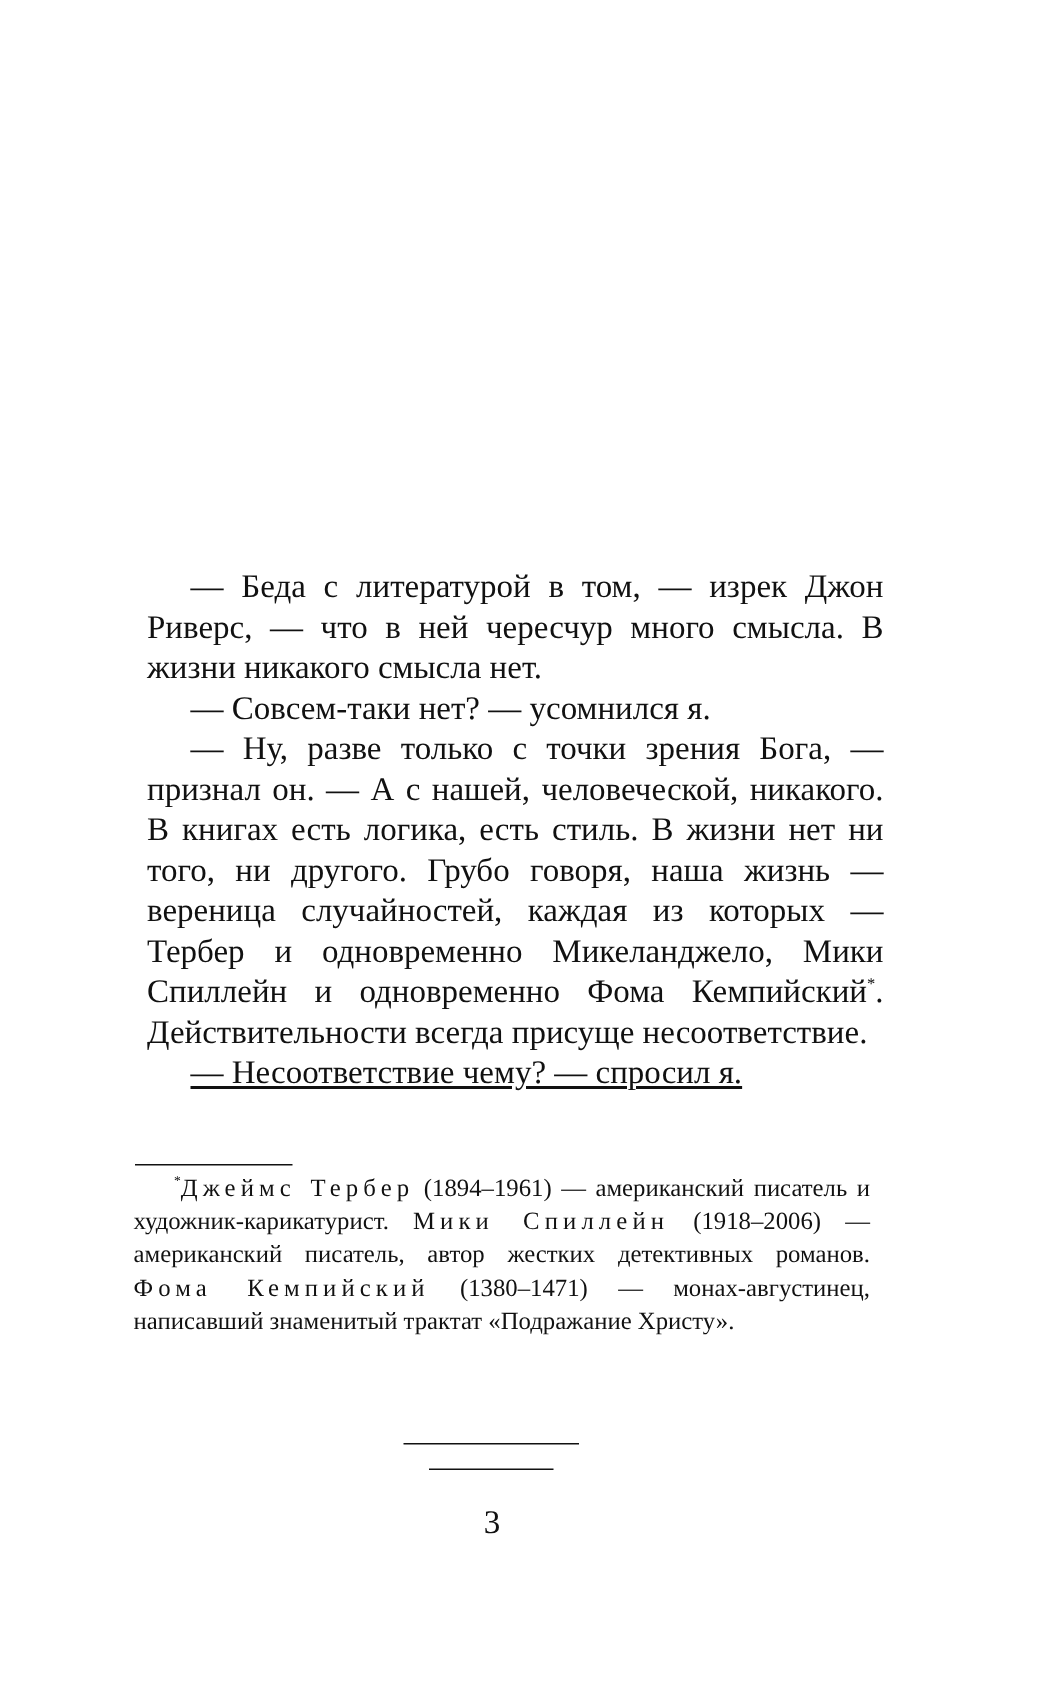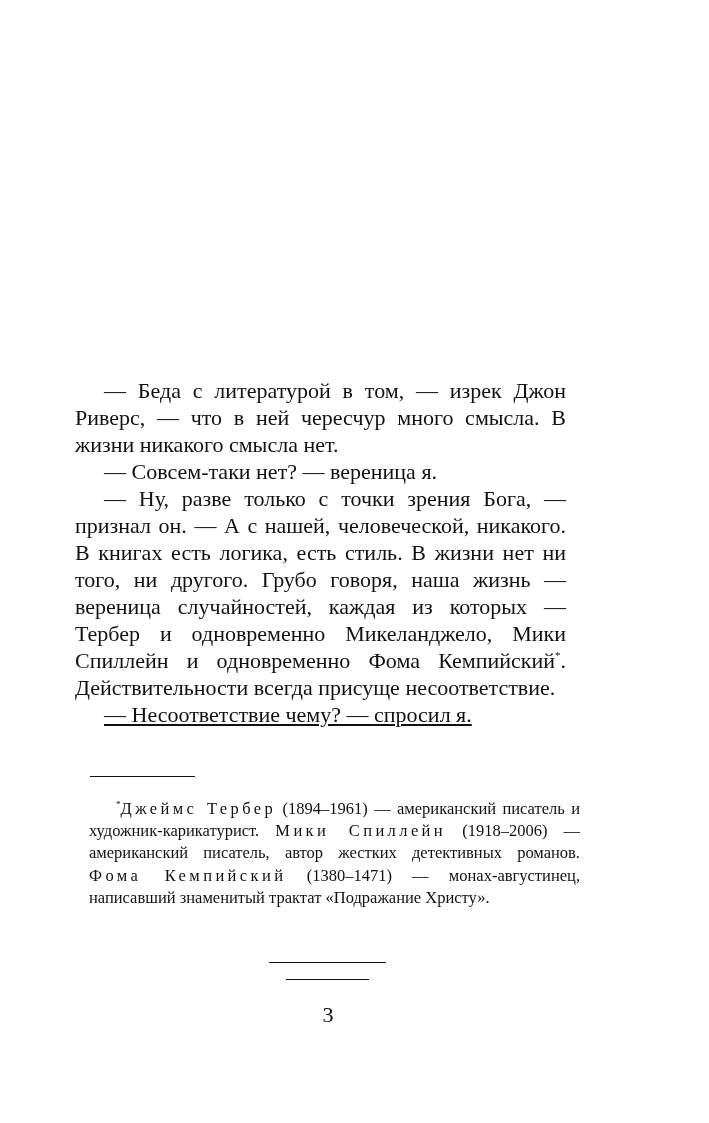--- a/index.html
+++ b/index.html
@@ -10,21 +10,21 @@
     body {
       width: 709px;
       height: 1123px;
       position: relative;
       overflow: hidden;
       font-family: "Liberation Serif", "DejaVu Serif", serif;
       color: #111111;
     }
     .body-text {
       position: absolute;
-      left: 75px;
+      left: 98px;
       top: 377px;
       width: 491px;
       font-size: 22px;
       line-height: 27px;
     }
     .body-text p {
       margin: 0;
       text-align: justify;
       text-indent: 29px;
     }
@@ -41,21 +41,21 @@
       position: absolute;
       left: 90px;
       top: 776px;
       width: 105px;
       height: 0;
       border-top: 1.3px solid #111;
     }
     .footnote {
       position: absolute;
       left: 89px;
-      top: 798px;
+      top: 781px;
       width: 491px;
       font-size: 16.5px;
       line-height: 22.2px;
       text-align: justify;
       text-indent: 27px;
     }
     .footnote .sp {
       letter-spacing: 3.4px;
     }
     .footnote sup {
@@ -83,21 +83,21 @@
       top: 1002px;
       text-align: center;
       font-size: 22px;
     }
   </style>
 </head>
 <body>
 
 <div class="body-text">
   <p>— Беда с литературой в том, — изрек Джон Риверс, — что в ней чересчур много смысла. В жизни никакого смысла нет.</p>
-  <p>— Совсем-таки нет? — вереница я.</p>
+  <p>— Совсем-таки нет? — усомнился я.</p>
   <p><span>— Ну, разве только с точки зрения Бога, — признал он. — А с нашей, человеческой, никакого. В книгах есть логика, есть стиль. В жизни нет ни того, ни другого. Грубо говоря, наша жизнь — вереница случайностей, каждая из которых — Тербер и одновременно Микеланджело, Мики Спиллейн и одновременно Фома Кемпийский</span><sup>*</sup><span>. Действительности всегда присуще несоответствие.</span></p>
   <p class="last">— Несоответствие чему? — спросил я.</p>
 </div>
 
 <div class="fn-rule"></div>
 
 <div class="footnote">
   <sup>*</sup><span class="sp">Джеймс Тербер</span><span> (1894–1961) — американский писатель и художник-карикатурист. </span><span class="sp">Мики Спиллейн</span><span> (1918–2006) — американский писатель, автор жестких детективных романов. </span><span class="sp">Фома Кемпийский</span><span> (1380–1471) — монах-августинец, написавший знаменитый трактат «Подражание Христу».</span>
 </div>
 

